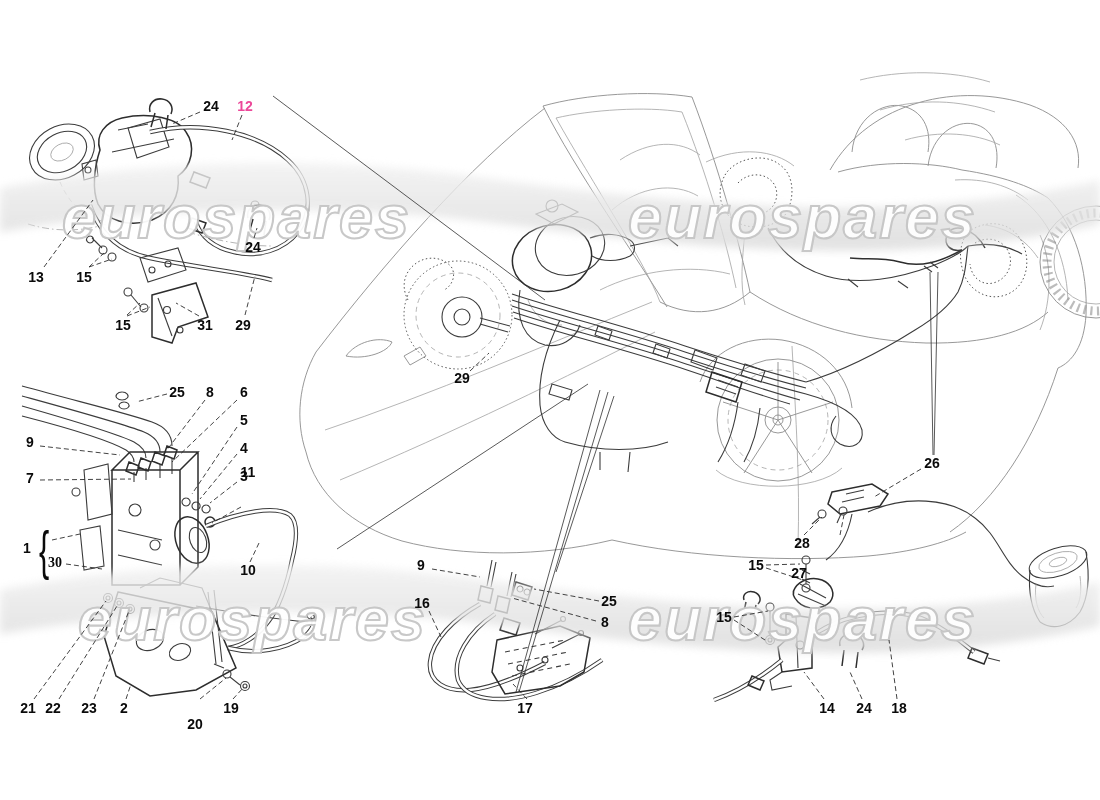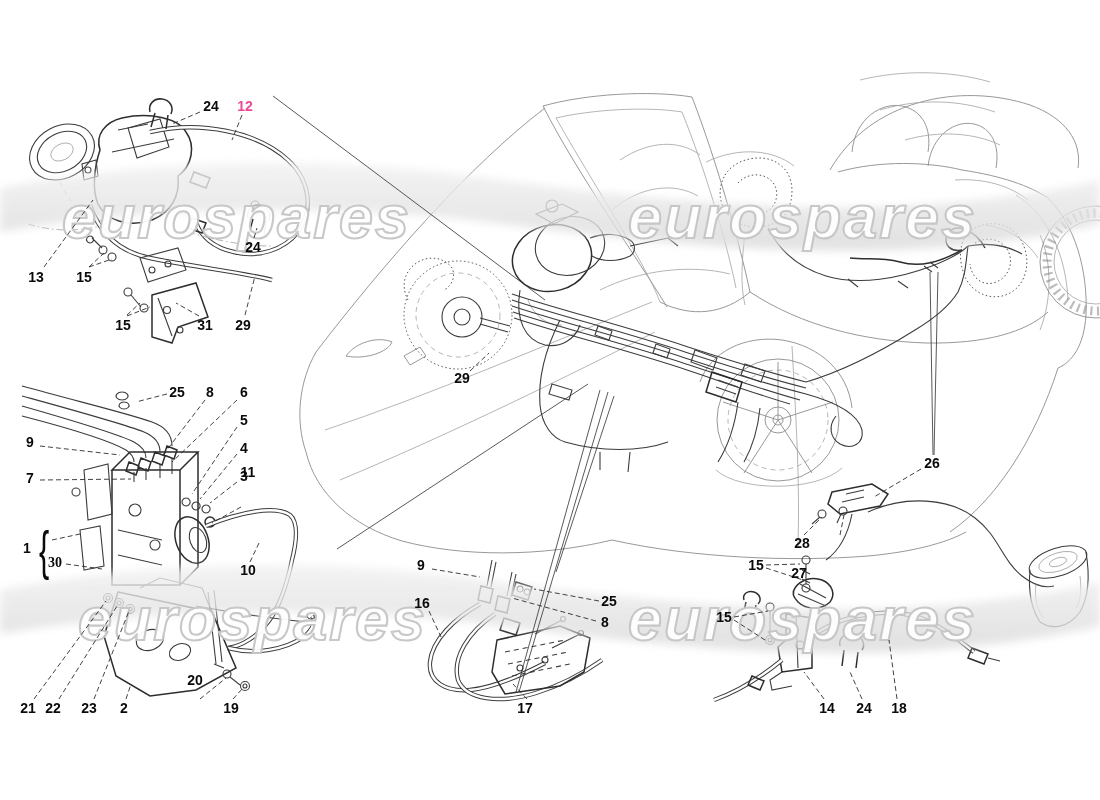--- a/index.html
+++ b/index.html
@@ -366,21 +366,21 @@
       <span class="callout" style="left: 30px; top: 478px; color: rgb(10, 10, 10);">7</span>
       <span class="callout" style="left: 248px; top: 472px; color: rgb(10, 10, 10);">11</span>
       <span class="callout" style="left: 27px; top: 548px; color: rgb(10, 10, 10);">1</span>
       <span class="callout" style="left: 55px; top: 563px; color: rgb(10, 10, 10); font-family: Liberation Serif, serif;">30</span>
       <span class="callout" style="left: 248px; top: 570px; color: rgb(10, 10, 10);">10</span>
       <span class="callout" style="left: 462px; top: 378px; color: rgb(10, 10, 10);">29</span>
       <span class="callout" style="left: 28px; top: 708px; color: rgb(10, 10, 10);">21</span>
       <span class="callout" style="left: 53px; top: 708px; color: rgb(10, 10, 10);">22</span>
       <span class="callout" style="left: 89px; top: 708px; color: rgb(10, 10, 10);">23</span>
       <span class="callout" style="left: 124px; top: 708px; color: rgb(10, 10, 10);">2</span>
-      <span class="callout" style="left: 195px; top: 680px; color: rgb(10, 10, 10);">20</span>
+      <span class="callout" style="left: 195px; top: 724px; color: rgb(10, 10, 10);">20</span>
       <span class="callout" style="left: 231px; top: 708px; color: rgb(10, 10, 10);">19</span>
       <span class="callout" style="left: 421px; top: 565px; color: rgb(10, 10, 10);">9</span>
       <span class="callout" style="left: 422px; top: 603px; color: rgb(10, 10, 10);">16</span>
       <span class="callout" style="left: 609px; top: 601px; color: rgb(10, 10, 10);">25</span>
       <span class="callout" style="left: 605px; top: 622px; color: rgb(10, 10, 10);">8</span>
       <span class="callout" style="left: 525px; top: 708px; color: rgb(10, 10, 10);">17</span>
       <span class="callout" style="left: 932px; top: 463px; color: rgb(10, 10, 10); text-align: right;">26</span>
       <span class="callout" style="left: 799px; top: 543px; color: rgb(10, 10, 10); margin-top: 30px;">27</span>
       <span class="callout" style="left: 802px; top: 543px; color: rgb(10, 10, 10);">28</span>
       <span class="callout" style="left: 756px; top: 565px; color: rgb(10, 10, 10);">15</span>

